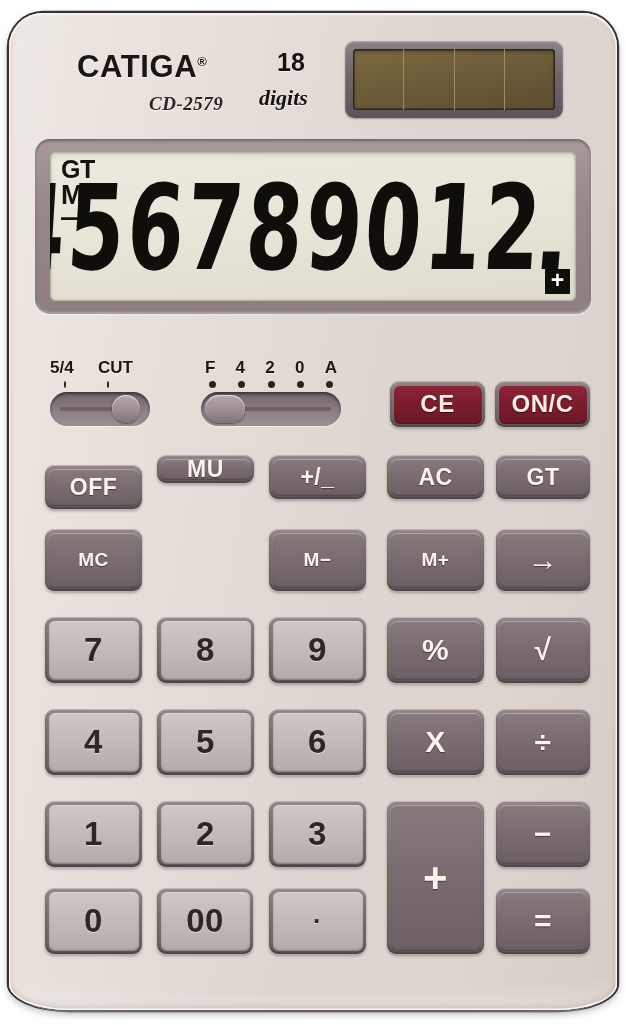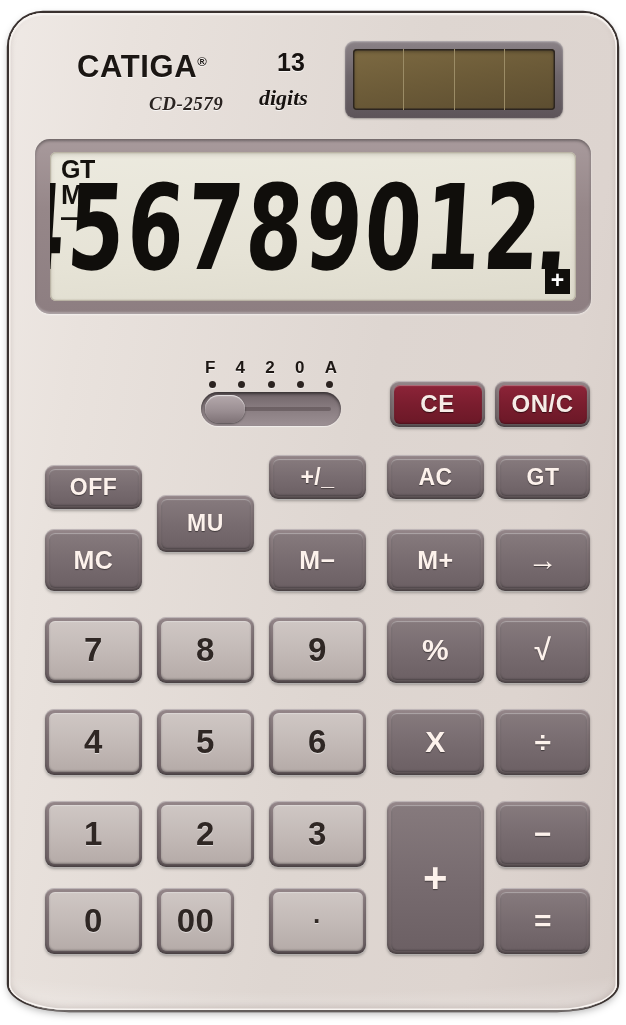--- a/index.html
+++ b/index.html
@@ -159,21 +159,21 @@
   }
   .key .face{
     width:100%;height:100%;border-radius:6px;
     display:flex;align-items:center;justify-content:center;
     font-weight:bold;letter-spacing:.5px;
     box-shadow:inset 0 1px 1px rgba(255,255,255,.35),inset 0 -1px 2px rgba(0,0,0,.3);
   }
   
   .k-dark .face{
     background:linear-gradient(180deg,#867a7d 0%,#786c70 50%,#6c6064 100%);
-    color:#fdf2ec;font-size:25px;
+    color:#fdf2ec;font-size:19px;
     text-shadow:0 1px 1px rgba(0,0,0,.45);
   }
   
   .k-light .face{
     background:linear-gradient(180deg,#cfc7c4 0%,#c3bab7 50%,#b5aba8 100%);
     color:#2f2724;font-size:33px;
     text-shadow:0 1px 0 rgba(255,255,255,.5);
   }
   
   .k-red .face{
@@ -187,21 +187,21 @@
   .k-tiny .face{font-size:26px;}
 </style>
 </head>
 <body>
 
 <div id="calc">
 
   <div id="brandzone">
     <div class="brand"><span>CATIGA</span><span class="reg">®</span></div>
     <div class="model">CD-2579</div>
-    <div class="digits-num">13</div>
+    <div class="digits-num">18</div>
     <div class="digits-word">digits</div>
   </div>
 
   <div id="solar">
     <div id="solar-inner">
       <div class="cell"></div>
       <div class="cell"></div>
       <div class="cell"></div>
       <div class="cell"></div>
     </div>
@@ -217,20 +217,33 @@
       <div id="lcd-num">
         <span class="seg">123456789012</span>
         <span class="dot">.</span>
       </div>
       <div id="plusflag">
           <span>+</span>
         </div>
     </div>
   </div>
 
+  <div class="switch-grp" id="sw-round">
+    <div class="sw-labels">
+      <span>5/4</span>
+      <span>CUT</span>
+    </div>
+    <div class="sw-dots">
+        <i></i>
+        <i></i>
+      </div>
+    <div class="sw-track">
+      <div class="knob"></div>
+    </div>
+  </div>
 
   <div class="switch-grp" id="sw-fmt">
     <div class="sw-labels">
       <span>F</span>
       <span>4</span>
       <span>2</span>
       <span>0</span>
       <span>A</span>
     </div>
     <div class="sw-dots">
@@ -248,21 +261,21 @@
   <div class="key k-red" style="left:381px;top:368px;width:95px;height:46px;">
     <div class="face">CE</div>
     </div>
   <div class="key k-red" style="left:486px;top:368px;width:95px;height:46px;">
     <div class="face">ON/C</div>
     </div>
 
   <div class="key k-dark k-small" style="left:36px;top:442px;width:97px;height:44px;margin-top:10px;">
     <div class="face">OFF</div>
     </div>
-  <div class="key k-dark k-small" style="left:148px;top:442px;width:97px;height:57px;margin-top:40px;">
+  <div class="key k-dark k-small" style="left:148px;top:442px;width:97px;height:28px;">
     <div class="face">MU</div>
     </div>
   <div class="key k-dark k-small" style="left:260px;top:442px;width:97px;height:44px;">
     <div class="face">+/_</div>
     </div>
   <div class="key k-dark k-small" style="left:378px;top:442px;width:97px;height:44px;">
     <div class="face">AC</div>
     </div>
   <div class="key k-dark k-small" style="left:487px;top:442px;width:94px;height:44px;">
     <div class="face">GT</div>
@@ -319,21 +332,21 @@
   <div class="key k-light" style="left:148px;top:788px;width:97px;height:66px;">
     <div class="face">2</div>
     </div>
   <div class="key k-light" style="left:260px;top:788px;width:97px;height:66px;">
     <div class="face">3</div>
     </div>
 
   <div class="key k-light" style="left:36px;top:875px;width:97px;height:66px;">
     <div class="face">0</div>
     </div>
-  <div class="key k-light" style="left:148px;top:875px;width:77px;height:66px;">
+  <div class="key k-light" style="left:148px;top:875px;width:96px;height:66px;">
     <div class="face">00</div>
     </div>
   <div class="key k-light k-tiny" style="left:260px;top:875px;width:97px;height:66px;">
     <div class="face">·</div>
     </div>
 
   <div class="key k-dark k-big" style="left:378px;top:788px;width:97px;height:153px;">
     <div class="face">+</div>
     </div>
 

